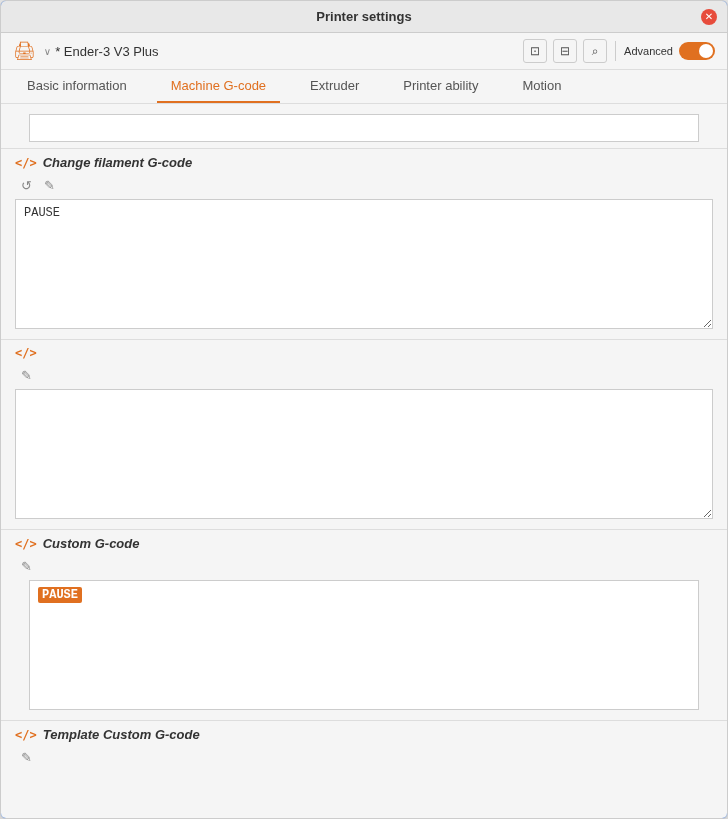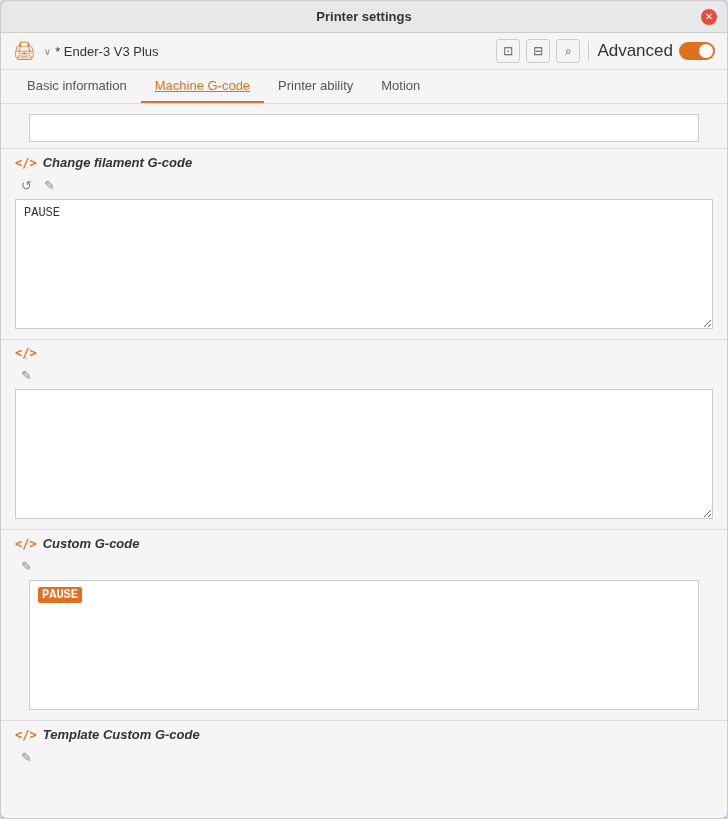--- a/index.html
+++ b/index.html
@@ -85,21 +85,21 @@
       width: 24px;
       height: 24px;
       cursor: pointer;
       display: flex;
       align-items: center;
       justify-content: center;
       color: #555;
       font-size: 12px;
     }
     .advanced-label {
-      font-size: 17px;
+      font-size: 11px;
       color: #333;
     }
     .toggle {
       width: 36px;
       height: 18px;
       background: #e07020;
       border-radius: 9px;
       position: relative;
       cursor: pointer;
     }
@@ -111,35 +111,34 @@
       width: 14px;
       height: 14px;
       background: white;
       border-radius: 50%;
     }
     .tabs {
       display: flex;
       background: #f5f5f5;
       border-bottom: 1px solid #ddd;
       padding: 0 12px;
-      gap: 0;
+      gap: 16px;
     }
     .tab {
       padding: 8px 14px;
       font-size: 13px;
       color: #555;
       cursor: pointer;
       border-bottom: 2px solid transparent;
       white-space: nowrap;
     }
     .tab.active {
       color: #e07020;
       border-bottom: 2px solid #e07020;
       font-weight: 500;
-      text-decoration: underline;
     }
     .content {
       flex: 1;
       padding: 0;
       overflow-y: auto;
       background: #f5f5f5;
     }
     .section-header {
       display: flex;
       align-items: center;
@@ -264,20 +263,23 @@
   </div>
 
   <div class="tabs">
     <div class="tab">
       <span>Basic information</span>
     </div>
     <div class="tab active">
       <span>Machine G-code</span>
     </div>
     <div class="tab">
+      <span>Extruder</span>
+    </div>
+    <div class="tab">
       <span>Printer ability</span>
     </div>
     <div class="tab">
       <span>Motion</span>
     </div>
   </div>
 
   <div class="content">
 
     <div style="padding: 10px 14px 6px 14px;">

